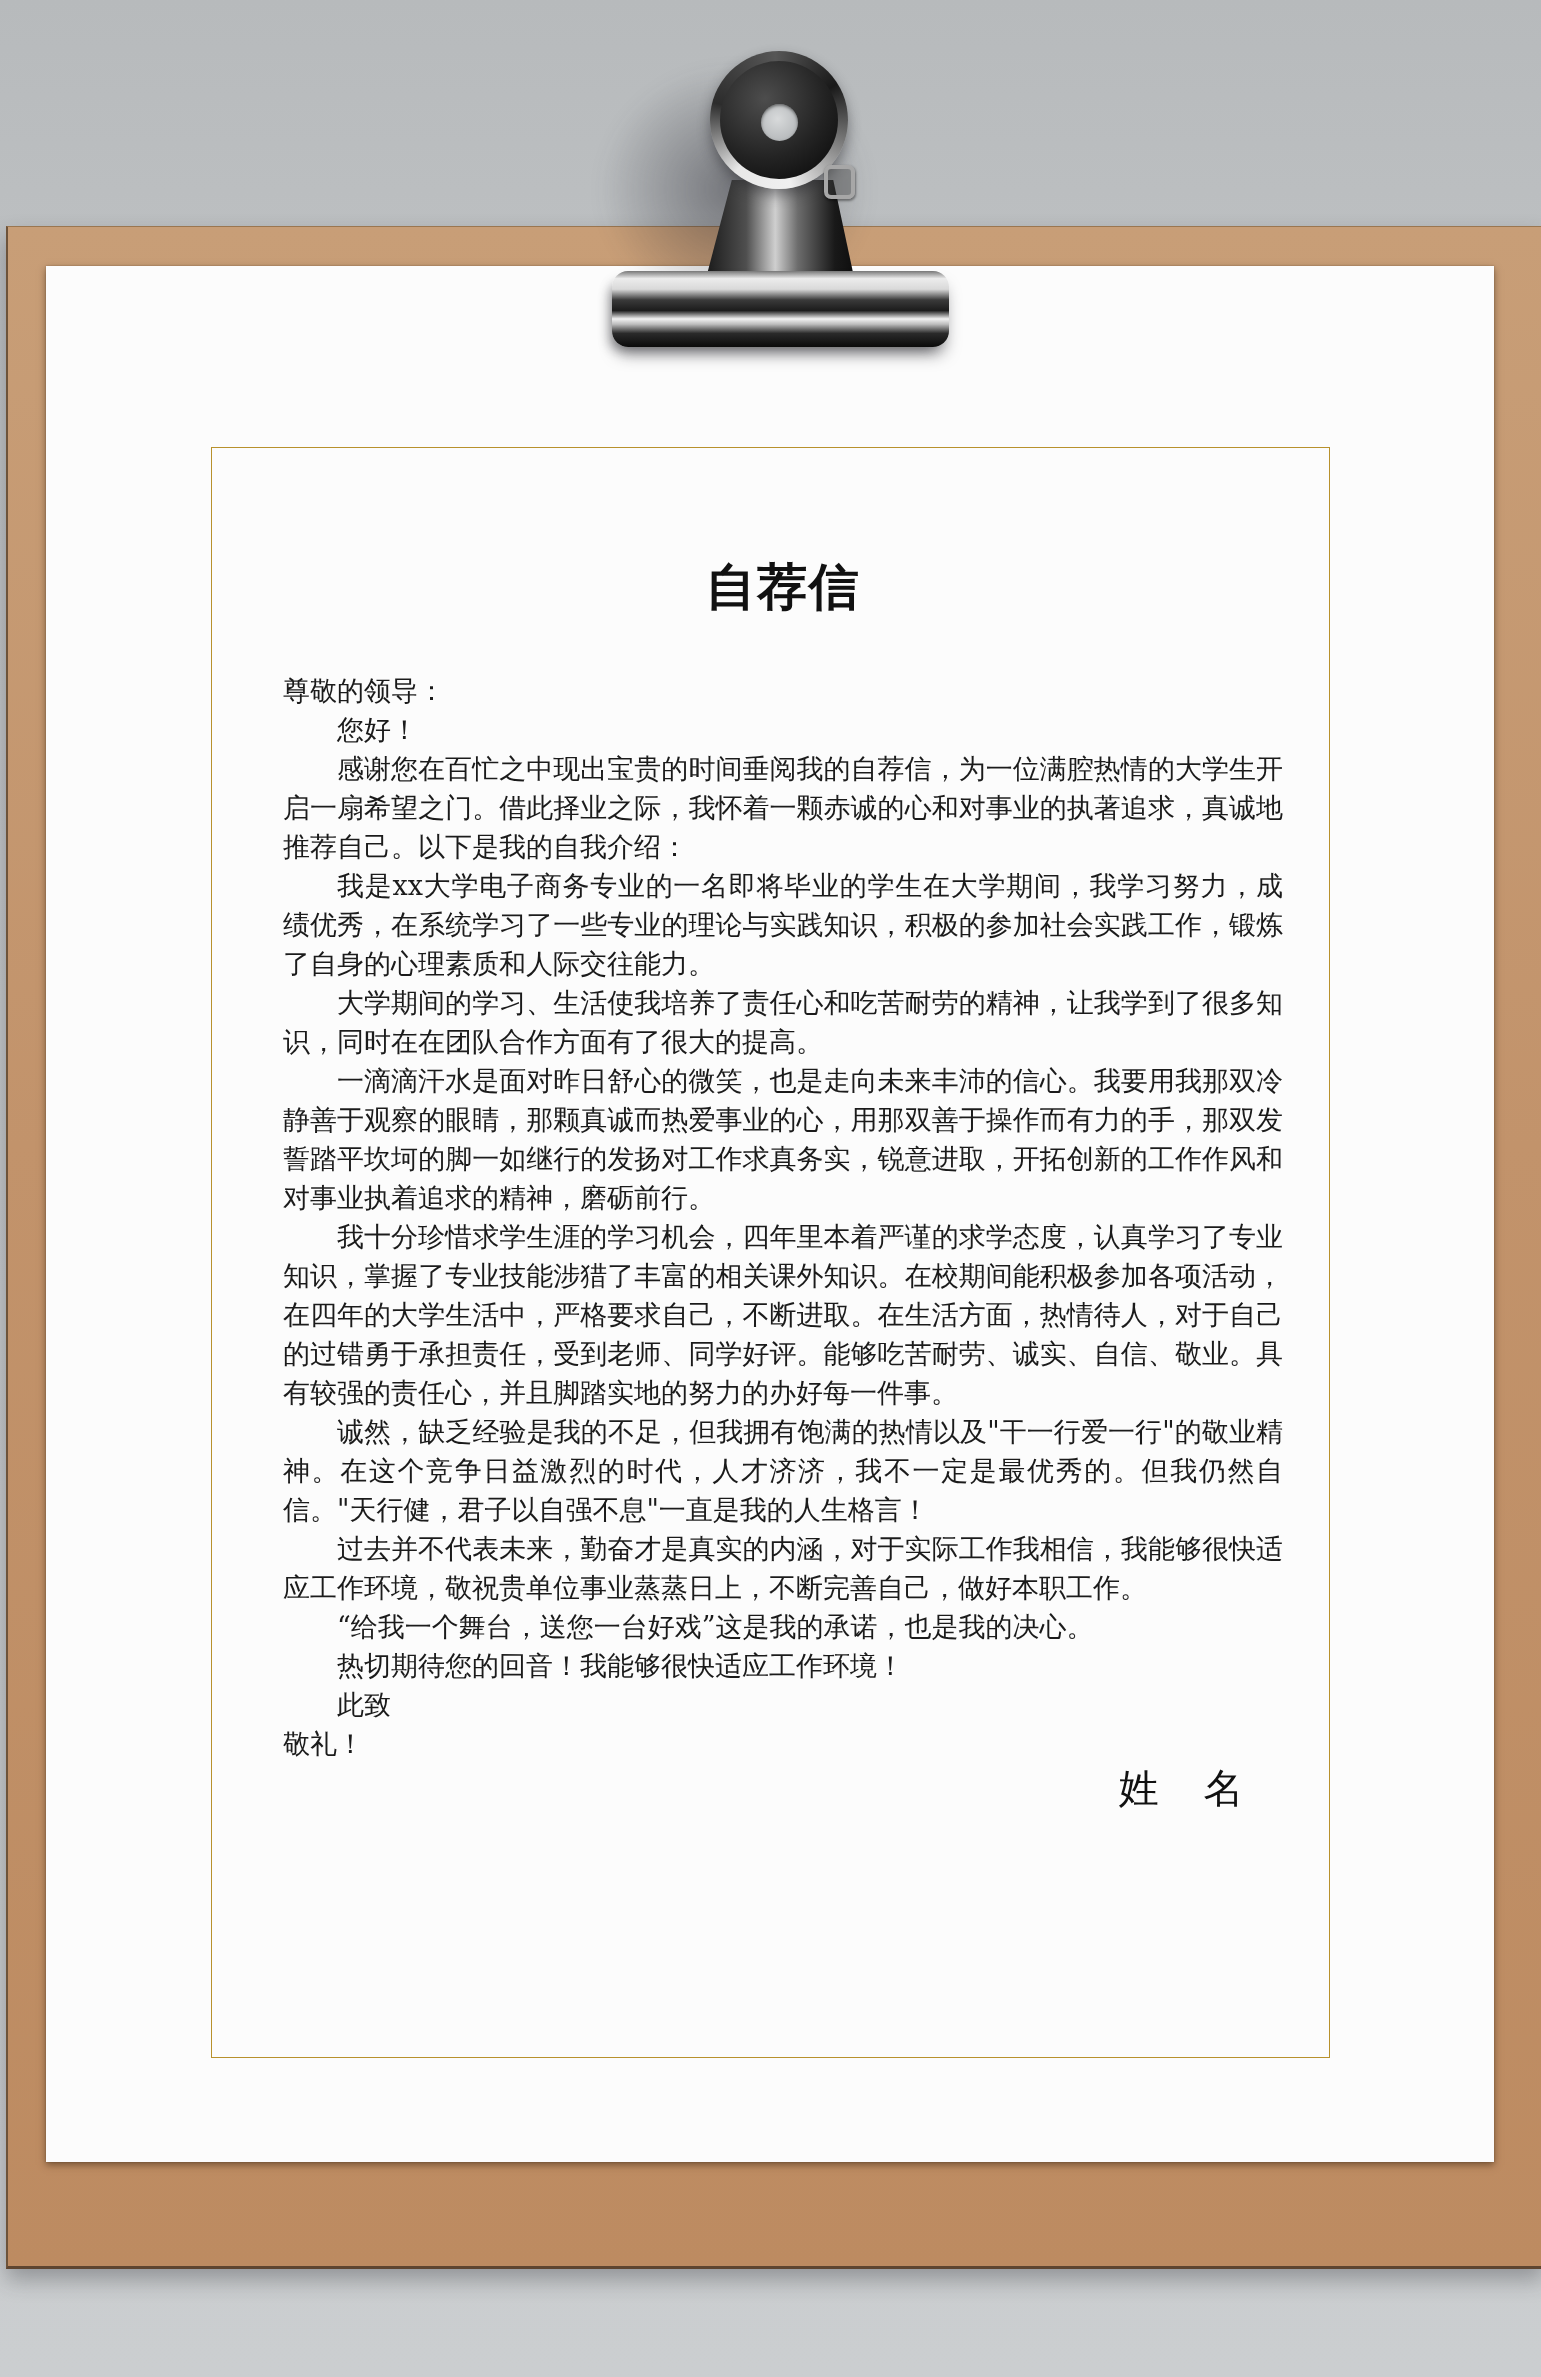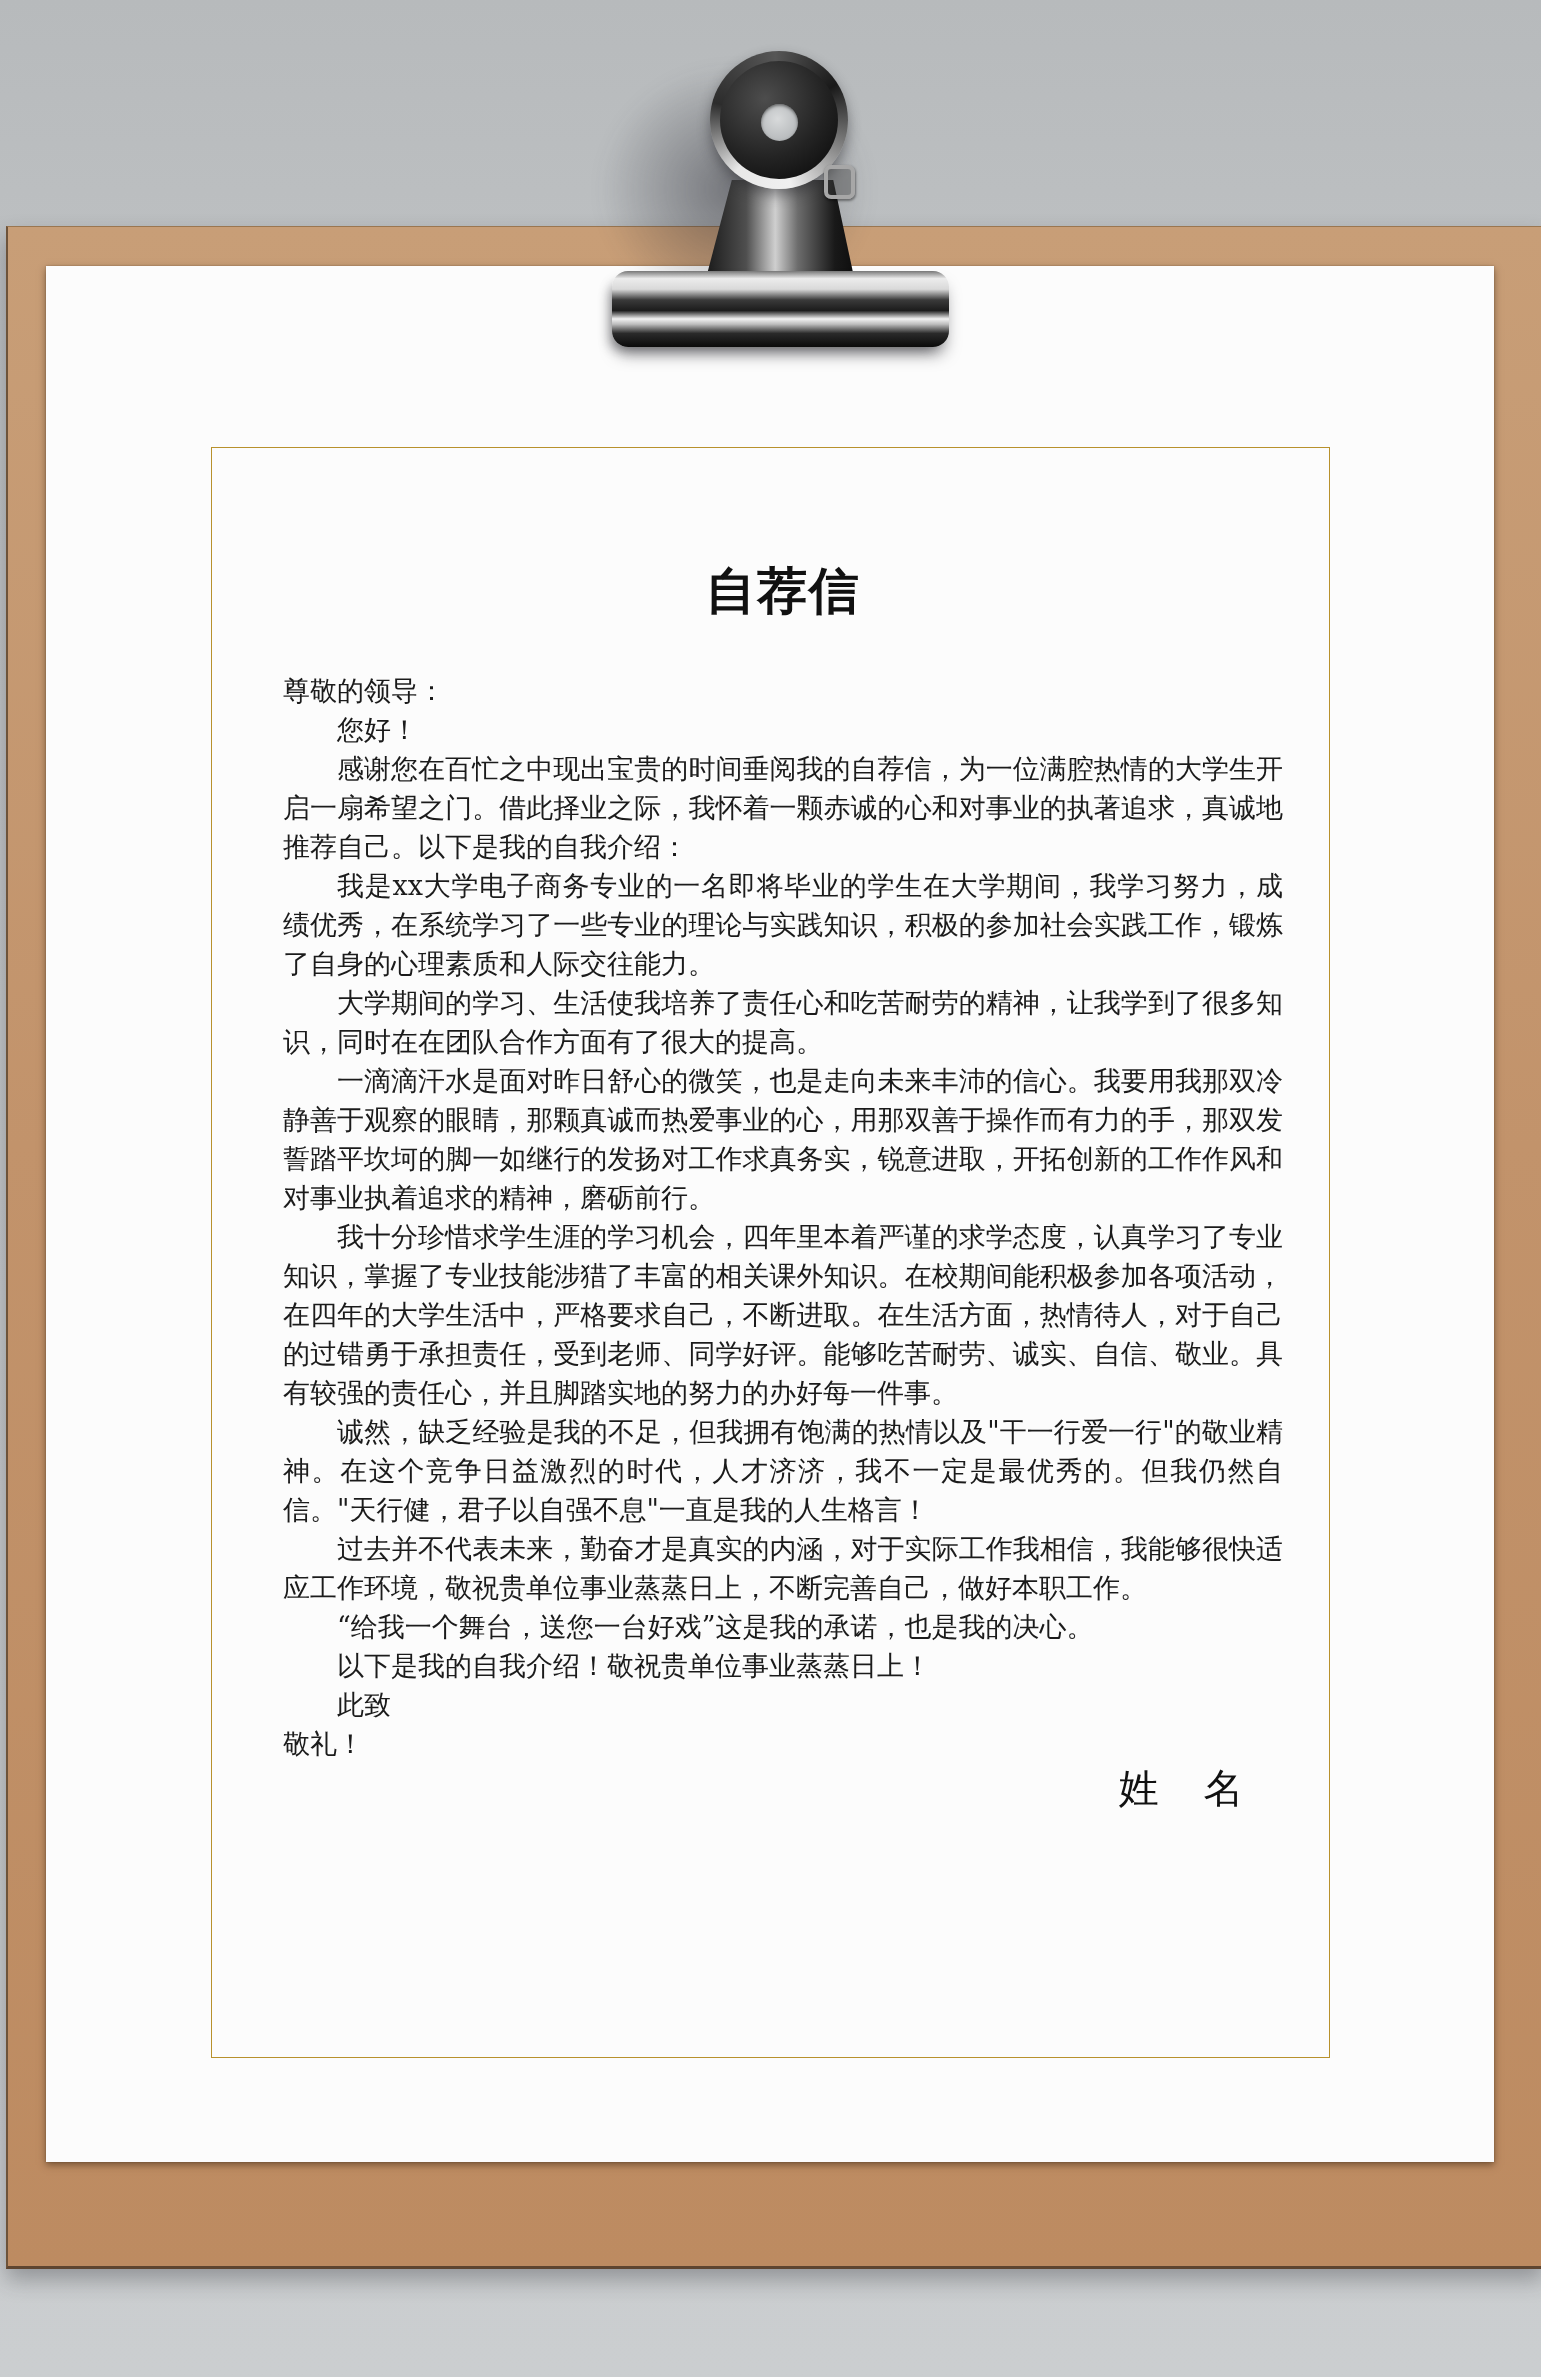--- a/index.html
+++ b/index.html
@@ -24,21 +24,21 @@
     background:#fcfcfc;
     box-shadow:0 3.2px 7.2px rgba(60,38,18,.55),0 0 1.6px rgba(70,50,30,.35);
   }
   .gold-frame{
     position:absolute;left:211px;top:447px;width:1117px;height:1609px;
     border:1.6px solid #b8912c;pointer-events:none;
   }
   .letter-title{
     position:absolute;left:283px;top:562px;width:1000px;margin:0;
     text-align:center;font-size:50px;line-height:58px;font-weight:700;
-    font-family:Liberation Sans, sans-serif;color:#111;
+    font-family:Liberation Mono, monospace;color:#111;
     letter-spacing:1.6px;
   }
   .letter-body{
     position:absolute;left:283px;top:671px;width:1000px;
     font-size:27px;line-height:39px;color:#1b1b1b;text-align:justify;
   }
   .letter-body p{margin:0;}
   .indent{text-indent:2em;}
   .signature{
     text-align:right;padding-right:37px;font-size:40px;margin-top:6.4px;
@@ -97,21 +97,21 @@
   <p>尊敬的领导：</p>
   <p class="indent">您好！</p>
   <p class="indent">感谢您在百忙之中现出宝贵的时间垂阅我的自荐信，为一位满腔热情的大学生开启一扇希望之门。借此择业之际，我怀着一颗赤诚的心和对事业的执著追求，真诚地推荐自己。以下是我的自我介绍：</p>
   <p class="indent">我是xx大学电子商务专业的一名即将毕业的学生在大学期间，我学习努力，成绩优秀，在系统学习了一些专业的理论与实践知识，积极的参加社会实践工作，锻炼了自身的心理素质和人际交往能力。</p>
   <p class="indent">大学期间的学习、生活使我培养了责任心和吃苦耐劳的精神，让我学到了很多知识，同时在在团队合作方面有了很大的提高。</p>
   <p class="indent">一滴滴汗水是面对昨日舒心的微笑，也是走向未来丰沛的信心。我要用我那双冷静善于观察的眼睛，那颗真诚而热爱事业的心，用那双善于操作而有力的手，那双发誓踏平坎坷的脚一如继行的发扬对工作求真务实，锐意进取，开拓创新的工作作风和对事业执着追求的精神，磨砺前行。</p>
   <p class="indent">我十分珍惜求学生涯的学习机会，四年里本着严谨的求学态度，认真学习了专业知识，掌握了专业技能涉猎了丰富的相关课外知识。在校期间能积极参加各项活动，在四年的大学生活中，严格要求自己，不断进取。在生活方面，热情待人，对于自己的过错勇于承担责任，受到老师、同学好评。能够吃苦耐劳、诚实、自信、敬业。具有较强的责任心，并且脚踏实地的努力的办好每一件事。</p>
   <p class="indent">诚然，缺乏经验是我的不足，但我拥有饱满的热情以及"干一行爱一行"的敬业精神。在这个竞争日益激烈的时代，人才济济，我不一定是最优秀的。但我仍然自信。"天行健，君子以自强不息"一直是我的人生格言！</p>
   <p class="indent">过去并不代表未来，勤奋才是真实的内涵，对于实际工作我相信，我能够很快适应工作环境，敬祝贵单位事业蒸蒸日上，不断完善自己，做好本职工作。</p>
   <p class="indent">“给我一个舞台，送您一台好戏”这是我的承诺，也是我的决心。</p>
-  <p class="indent">以下是我的自我介绍！敬祝贵单位事业蒸蒸日上！</p>
+  <p class="indent">热切期待您的回音！我能够很快适应工作环境！</p>
   <p class="indent">此致</p>
   <p>敬礼！</p>
   <div class="signature">姓　名</div>
 </div>
 
 <div class="clip-wall-shadow"></div>
 <div class="clip-stem"></div>
 <div class="clip-ring">
   <div class="clip-ring-inner"></div>
   <div class="clip-hole"></div>

